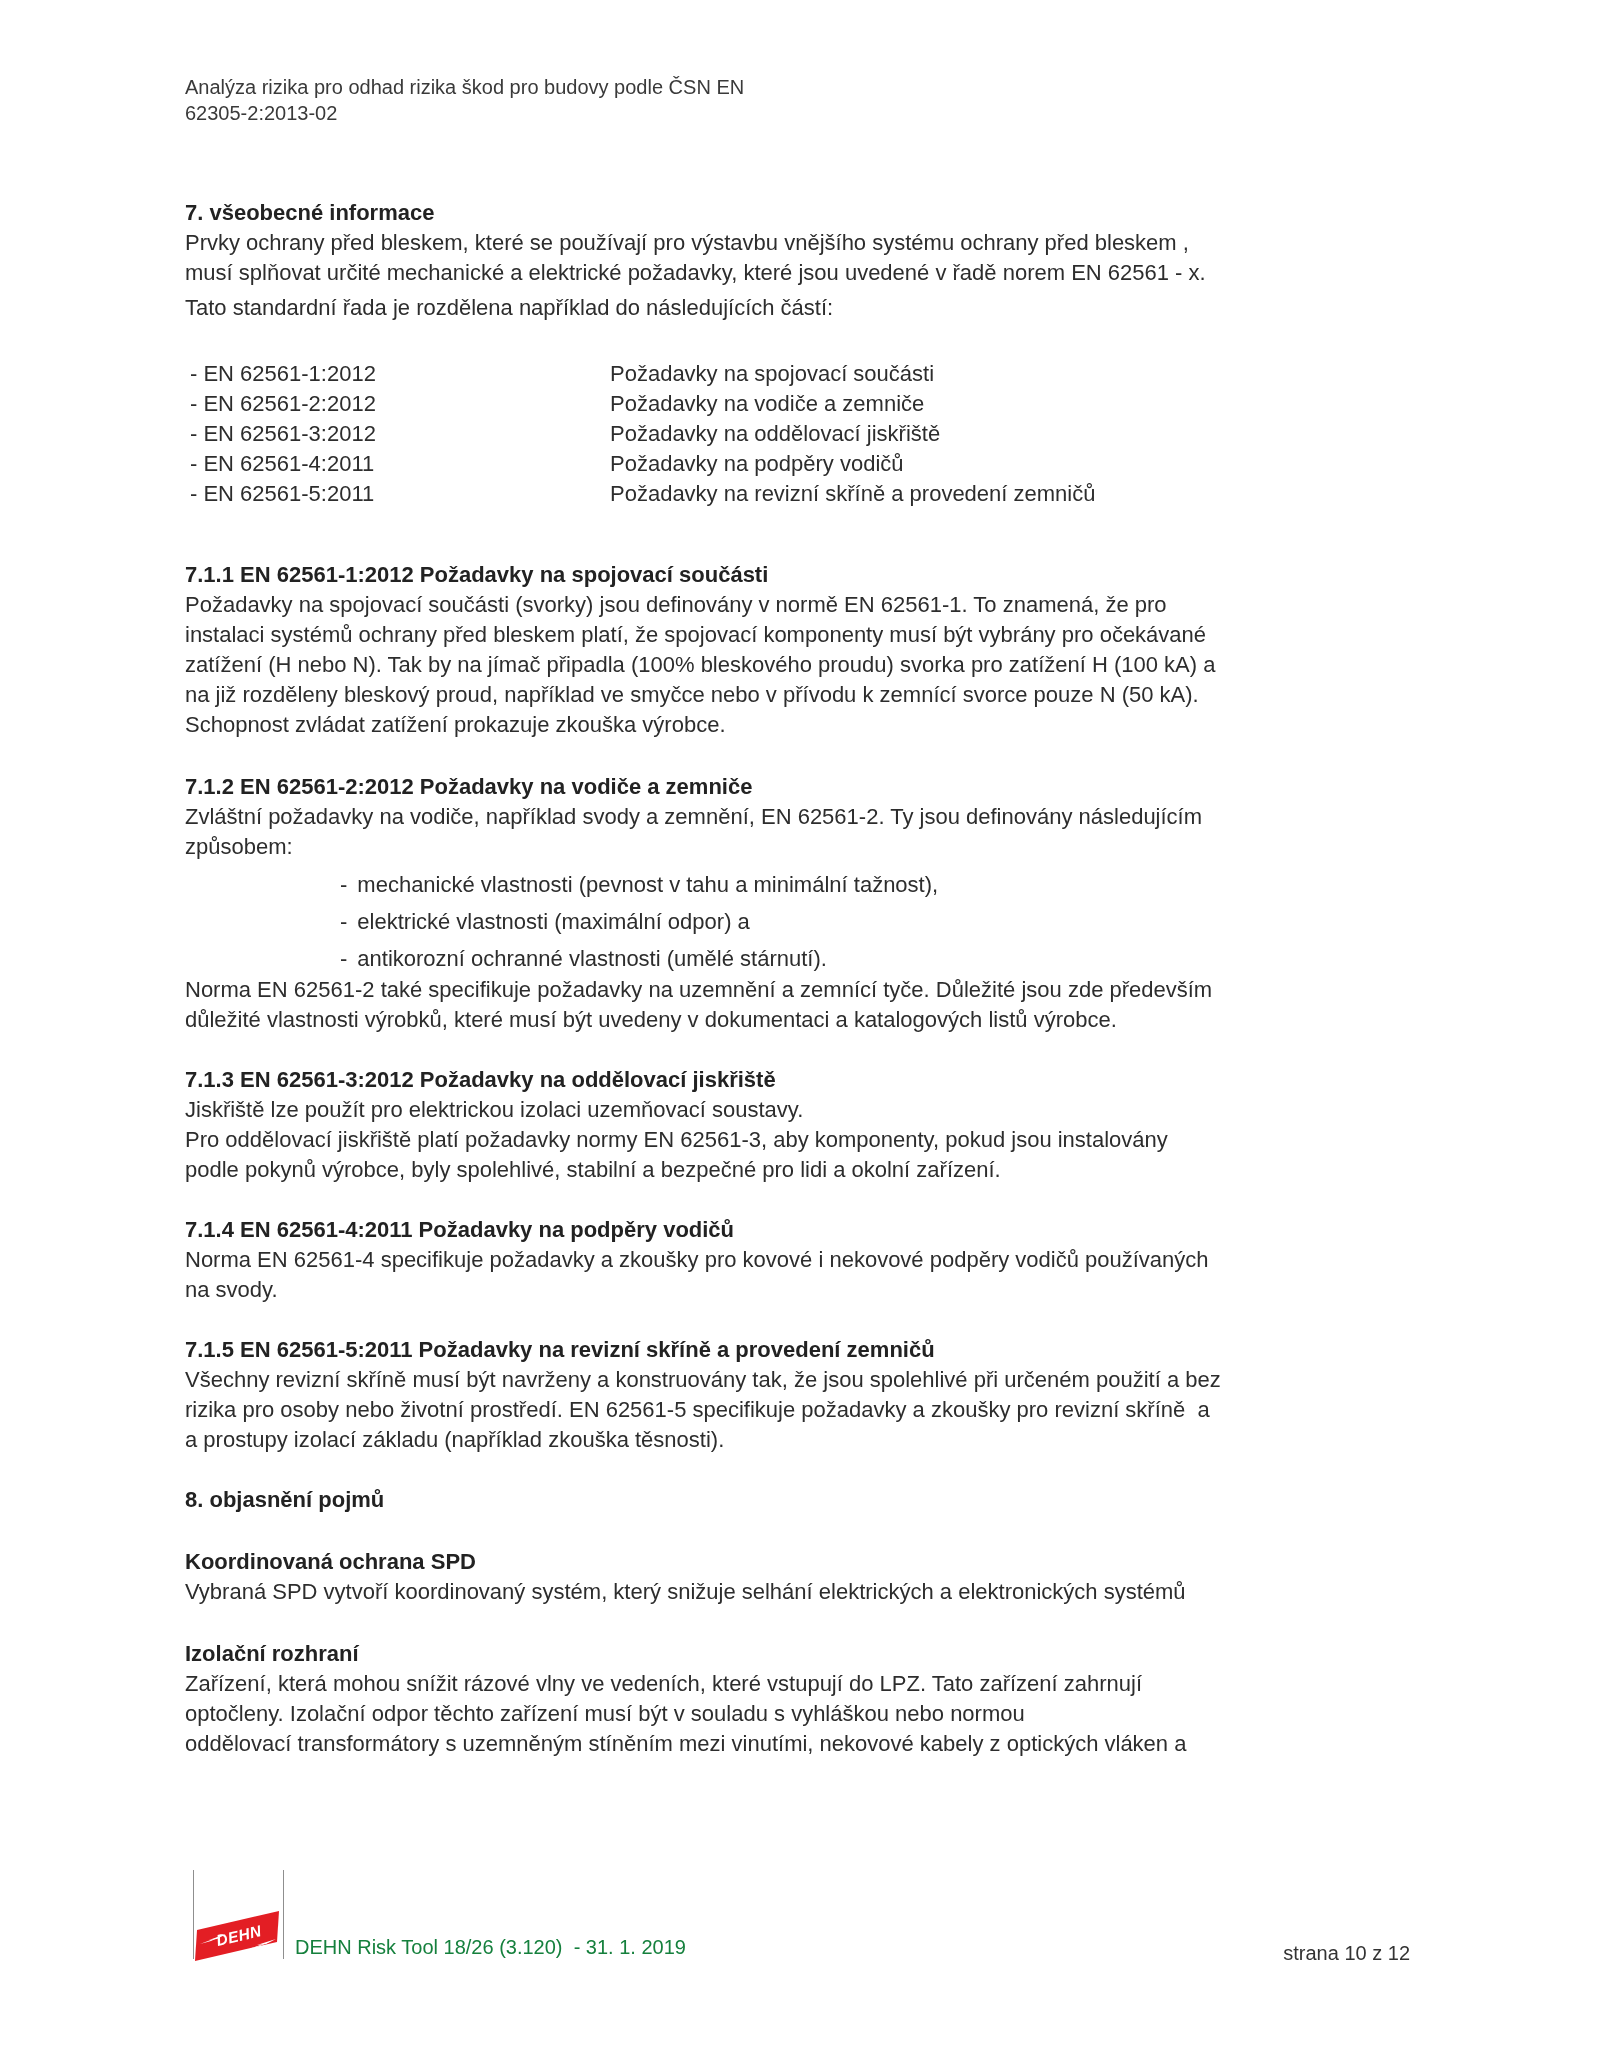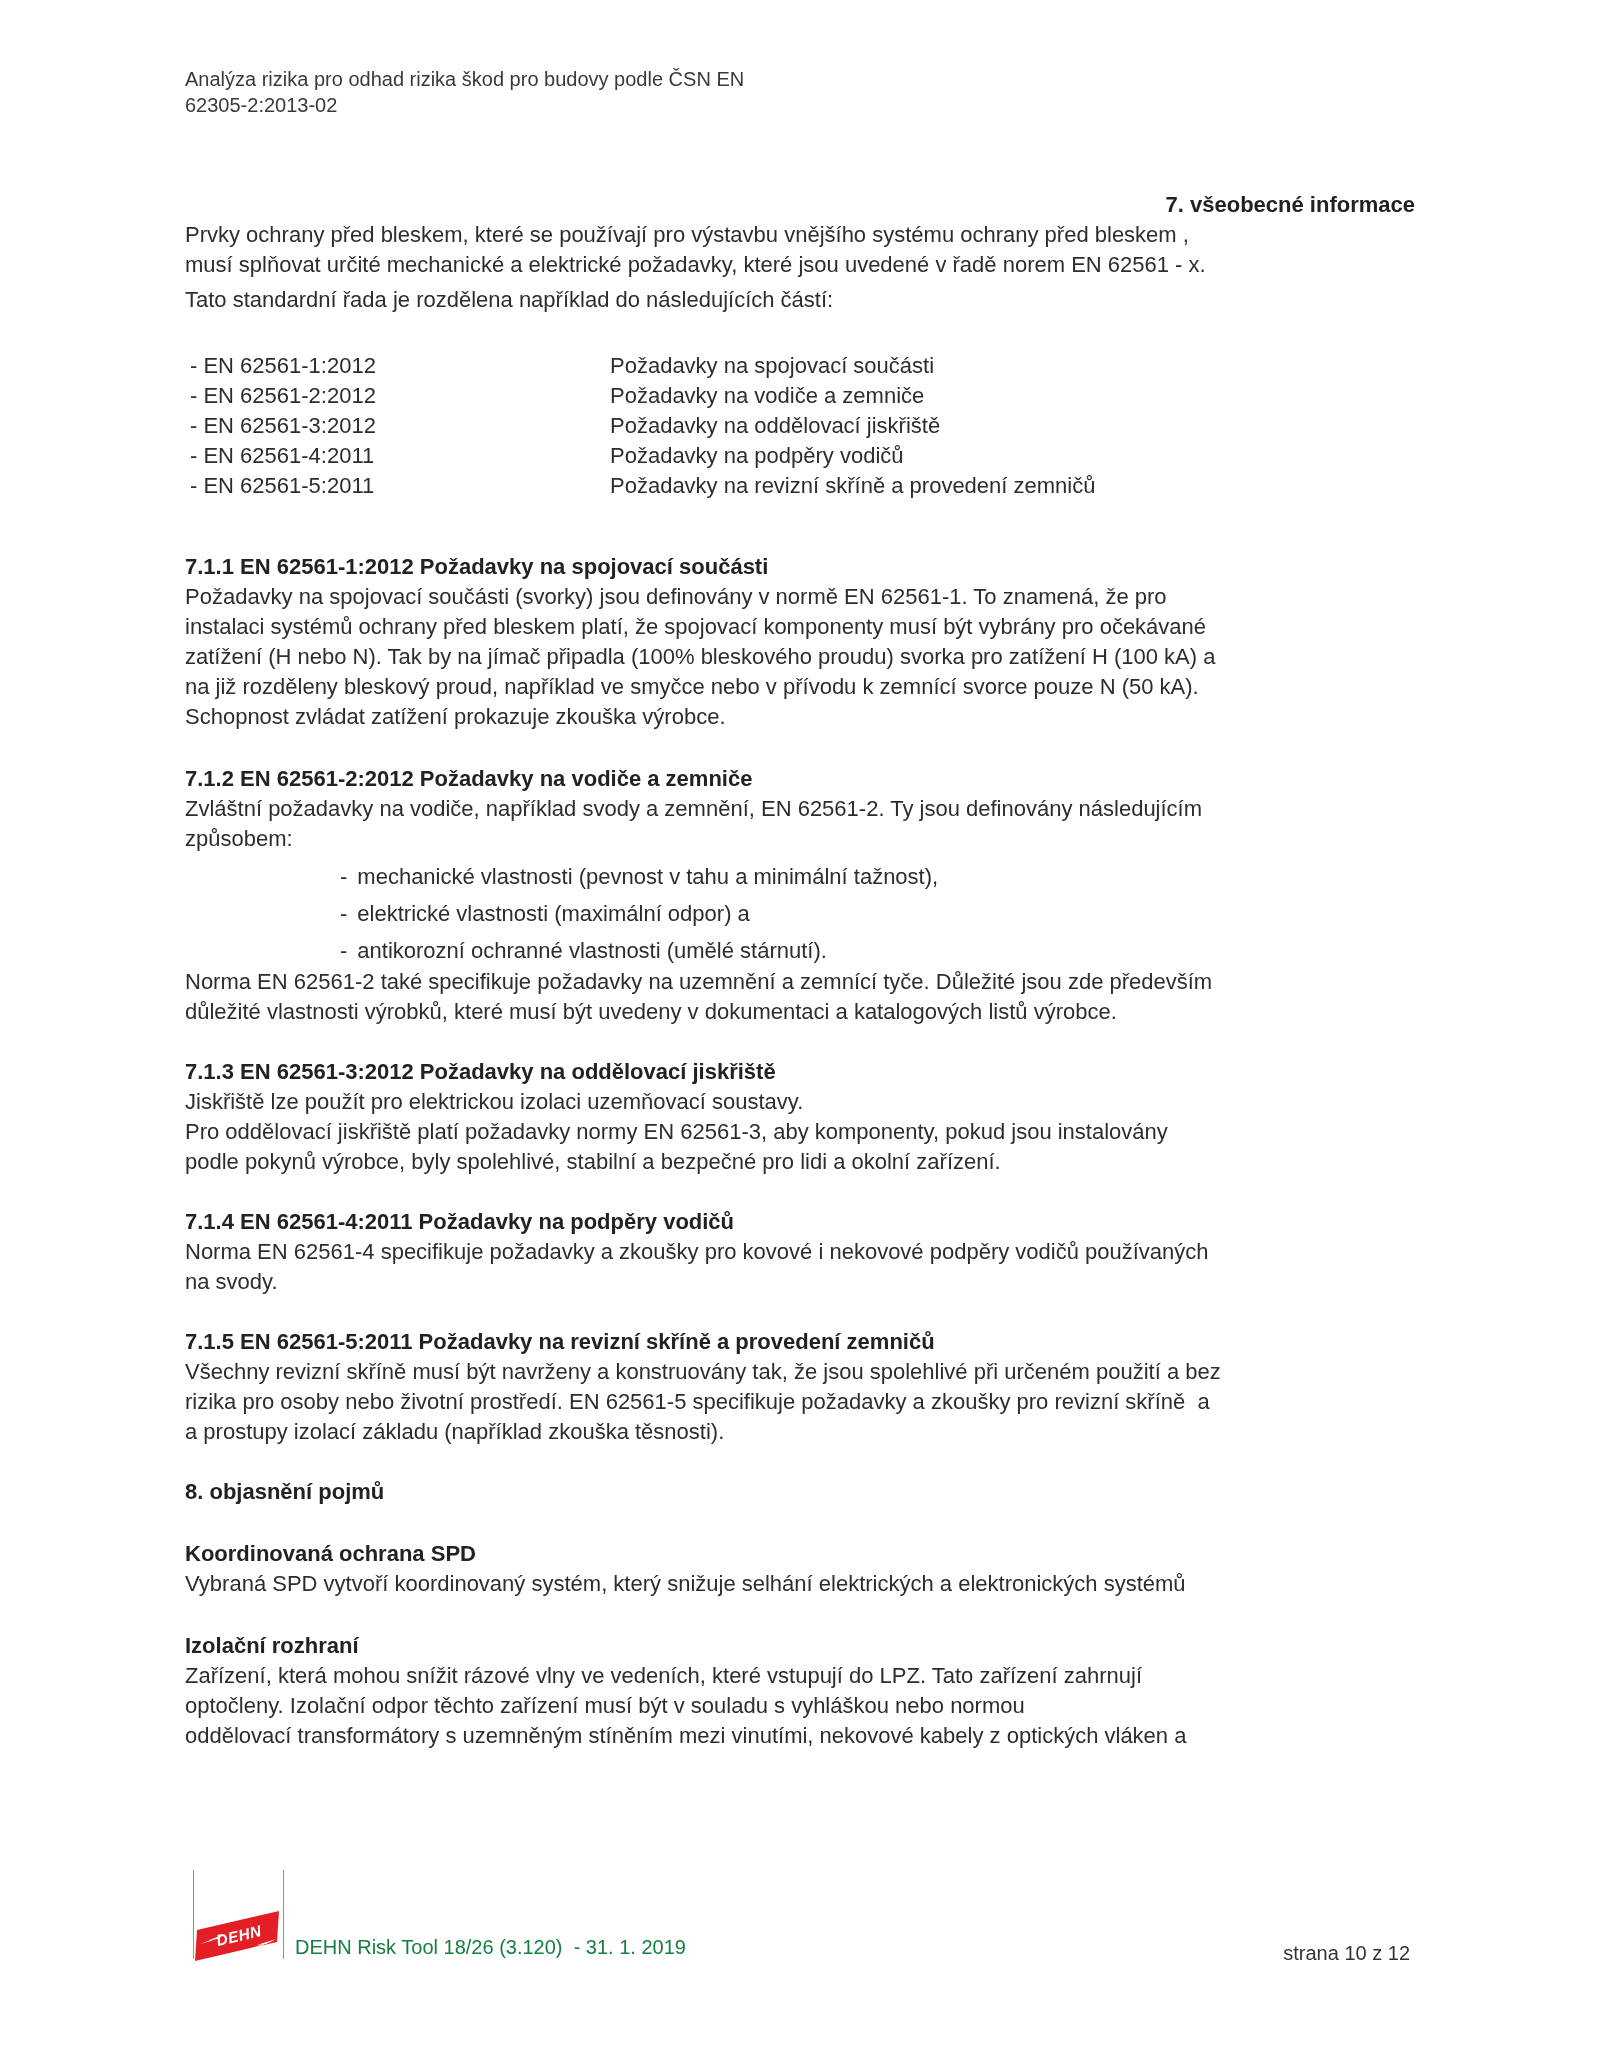--- a/index.html
+++ b/index.html
@@ -8,42 +8,42 @@
     width:1600px;
     height:2071px;
     background:#ffffff;
     font-family:"Liberation Sans",sans-serif;
     color:#2d2d2d;
     overflow:hidden;
   }
   .content{
     position:absolute;
     left:185px;
-    top:0;
+    top:8px;
     width:1230px;
   }
   .ln{
     font-size:22px;
     line-height:30px;
     white-space:pre;
   }
   .small .ln{
     font-size:20px;
     line-height:26px;
     color:#3a3a3a;
   }
   .h{
     font-size:22px;
     line-height:30px;
     font-weight:bold;
     color:#222222;
     white-space:pre;
   }
   .mt-header{margin-top:66px;}
-  .mt-h7{margin-top:72px;text-align:right;}
+  .mt-h7{margin-top:72px;}
   .mt-h71{margin-top:32px;}
   .mt-5{margin-top:5px;}
   .mt-1{margin-top:1px;}
   .mt-30{margin-top:30px;}
   .mt-32{margin-top:32px;}
   .mt-35{margin-top:51px;}
   .mt-36{margin-top:36px;}
   .std-row{
     display:flex;
     padding-left:5px;

